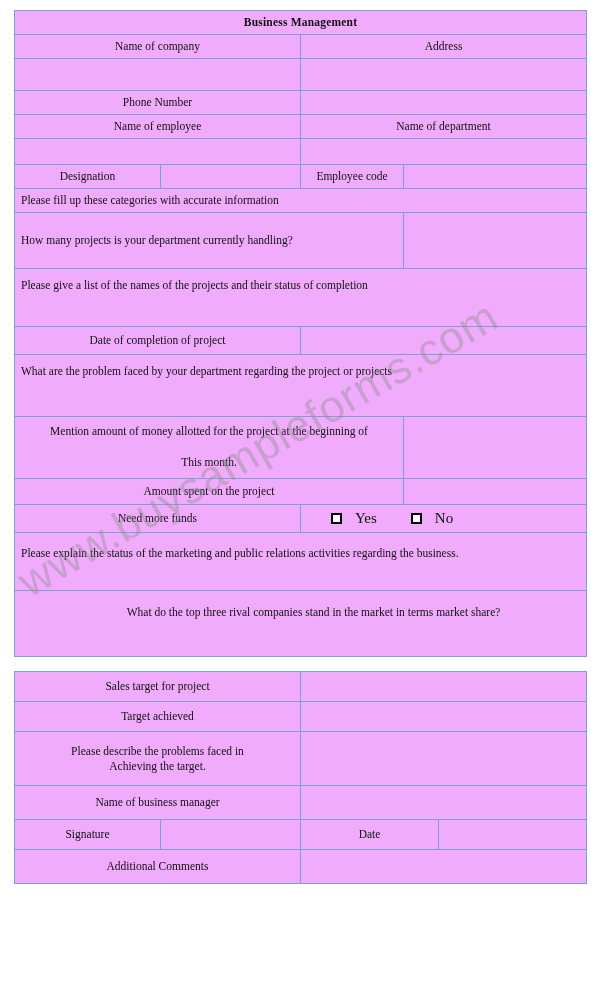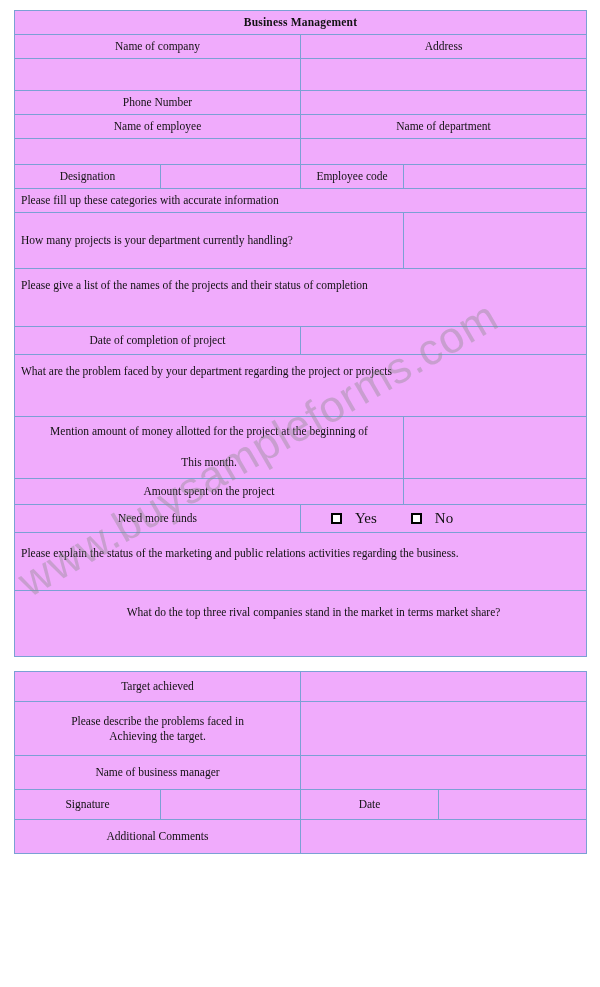--- a/index.html
+++ b/index.html
@@ -227,20 +227,24 @@
 
   <table class="form">
     <colgroup>
       <col style="width:146px">
       <col style="width:140px">
       <col style="width:138px">
       <col style="width:148px">
     </colgroup>
     <tbody>
 
+      <tr>
+        <td class="shade center" colspan="2" style="height:30px">Sales target for project</td>
+        <td class="shade" colspan="2" style="height:30px"></td>
+      </tr>
 
       <tr>
         <td class="white center" colspan="2" style="height:30px">Target achieved</td>
         <td class="white" colspan="2" style="height:30px"></td>
       </tr>
 
       <tr>
         <td class="shade center two-line" colspan="2" style="height:54px">
           <div>Please describe the problems faced in</div>
           <div>Achieving the target.</div>

